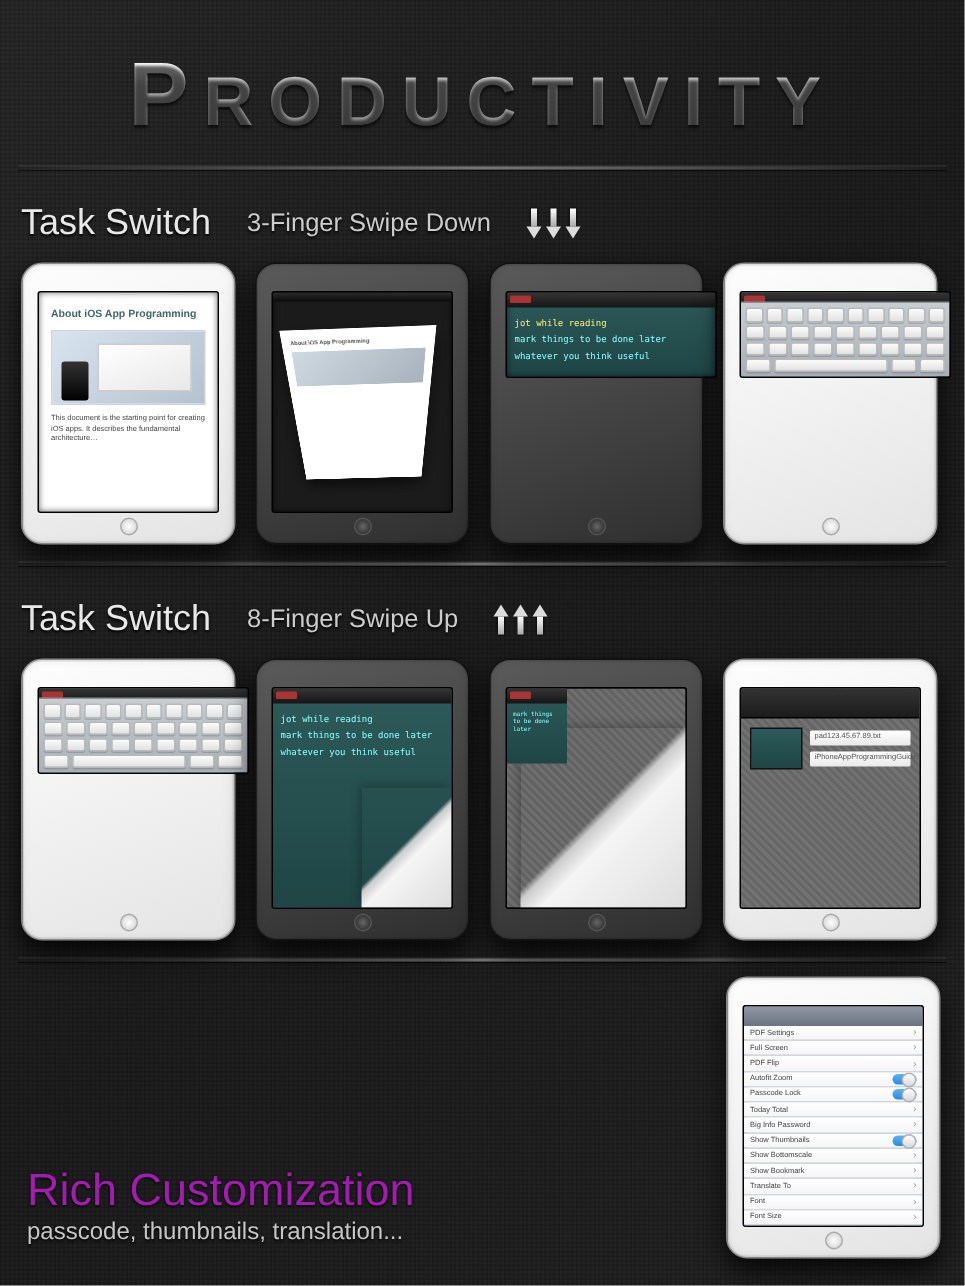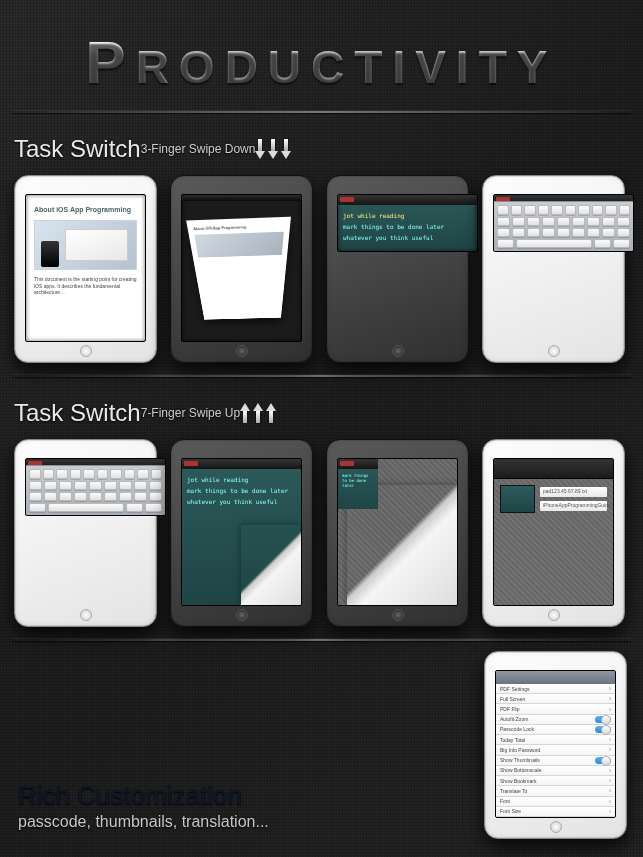--- a/index.html
+++ b/index.html
@@ -21,23 +21,23 @@
     text-shadow:0 2px 2px rgba(0,0,0,0.6);
     font-variant:small-caps;
   }
   .title::first-letter{font-size:60px}
   .hr{
     height:2px;margin:8px 12px;
     background:linear-gradient(90deg,transparent,#777,transparent);
     box-shadow:0 1px 0 rgba(0,0,0,0.6),0 -1px 0 rgba(255,255,255,0.06);
   }
   .section{padding:14px 14px 4px}
-  .sec-row{display:flex;align-items:center;margin-bottom:12px}
+  .sec-row{display:flex;align-items:center;gap:24px;margin-bottom:12px}
   .sec-title{font-size:24px;color:#e8e8e8;text-shadow:0 1px 2px #000}
-  .sec-sub{font-size:12px;color:#ccc;text-shadow:0 1px 2px #000}
+  .sec-sub{font-size:17px;color:#ccc;text-shadow:0 1px 2px #000}
   .arrows{display:flex;gap:3px}
   .arr{
     width:10px;height:20px;position:relative;
   }
   .arr::before{content:"";display:block;width:4px;height:12px;background:linear-gradient(#fff,#aaa);margin:0 auto;box-shadow:0 0 2px #000}
   .arr::after{content:"";position:absolute;left:0;width:0;height:0;border-left:5px solid transparent;border-right:5px solid transparent}
   .arrows.down .arr::after{bottom:0;border-top:8px solid #ddd}
   .arrows.up .arr::before{margin-top:8px}
   .arrows.up .arr::after{top:0;border-bottom:8px solid #ddd}
   .ipad-row{display:flex;gap:13px}
@@ -91,21 +91,21 @@
   .taskmgr .thumb{position:absolute;top:26px;left:6px;width:35px;height:28px;background:linear-gradient(#2d5a5a,#1f4545);border:1px solid #111}
   .taskmgr .lbl{position:absolute;top:28px;left:46px;right:6px;height:10px;background:linear-gradient(#fff,#e9e9e9);border-radius:1px;font-size:5px;color:#555;padding:1px 3px}
   .taskmgr .lbl2{top:42px}
   .settings{background:#dfe2e6;display:flex;flex-direction:column}
   .settings .nav{height:14px;background:linear-gradient(#8e97a3,#6a7380);box-shadow:0 1px 0 rgba(0,0,0,0.25)}
   .srow{height:11px;background:linear-gradient(#fff,#f5f5f5);border-bottom:1px solid #d3d6db;display:flex;align-items:center;padding:0 4px;font-size:5px;color:#444;justify-content:space-between}
   .srow .toggle{width:16px;height:7px;border-radius:4px;background:linear-gradient(#5ab3f2,#2b8be0);position:relative}
   .srow .toggle::after{content:"";position:absolute;right:0;top:-1px;width:8px;height:8px;border-radius:50%;background:linear-gradient(#fff,#d8d8d8);border:1px solid #aeb2b9}
   .srow .chev{color:#999;font-size:7px}
   .rich{position:absolute;bottom:26px;left:18px}
-  .rich .t{font-size:26px;color:#0f172a;text-shadow:0 1px 2px #000}
+  .rich .t{font-size:30px;color:#a21caf;text-shadow:0 1px 2px #000}
   .rich .s{font-size:16px;color:#c6c6c6;text-shadow:0 1px 2px #000;margin-top:2px}
   .rich-ipad{position:absolute;bottom:18px;right:16px}
   .statusbar{position:absolute;top:0;left:0;right:0;height:6px;background:linear-gradient(#2b2b2b,#0b0b0b)}
   .teal-top{position:absolute;top:0;left:0;right:0;height:10px;background:linear-gradient(#353535,#151515)}
   .teal-top .red{position:absolute;top:2px;left:2px;width:14px;height:5px;background:#a33;border-radius:1px}
   .teal{position:relative;padding-top:16px}
   .flat-grey{background:repeating-linear-gradient(45deg,#727272,#727272 2px,#666 2px,#666 4px)}
 </style>
 </head>
 <body>
@@ -204,21 +204,21 @@
       <div class="homebtn"></div>
     </div>
   </div>
 </div>
 
 <div class="hr"></div>
 
 <div class="section">
   <div class="sec-row">
     <div class="sec-title">Task Switch</div>
-    <div class="sec-sub">7-Finger Swipe Up</div>
+    <div class="sec-sub">8-Finger Swipe Up</div>
     <div class="arrows up">
       <div class="arr"></div>
         <div class="arr"></div>
         <div class="arr"></div>
     </div>
   </div>
   <div class="ipad-row">
     <div class="ipad">
       <div class="screen teal">
         <div class="teal-top">

